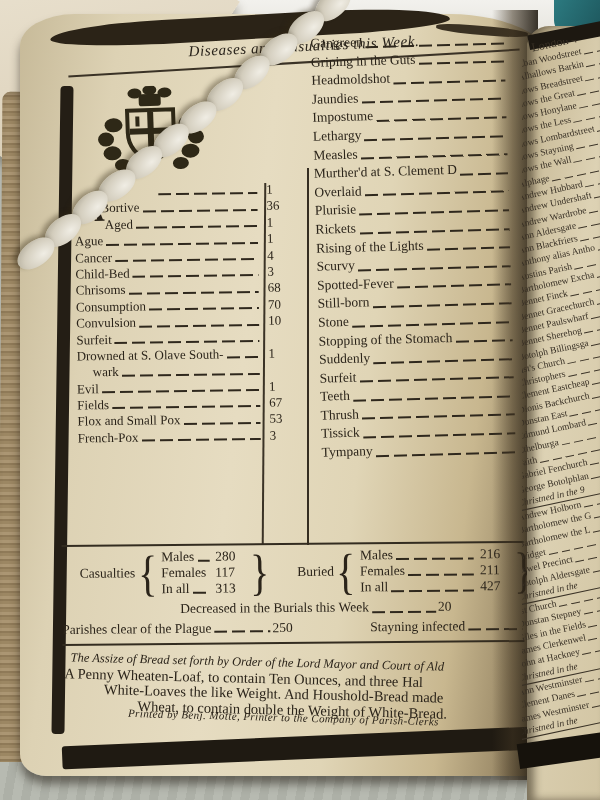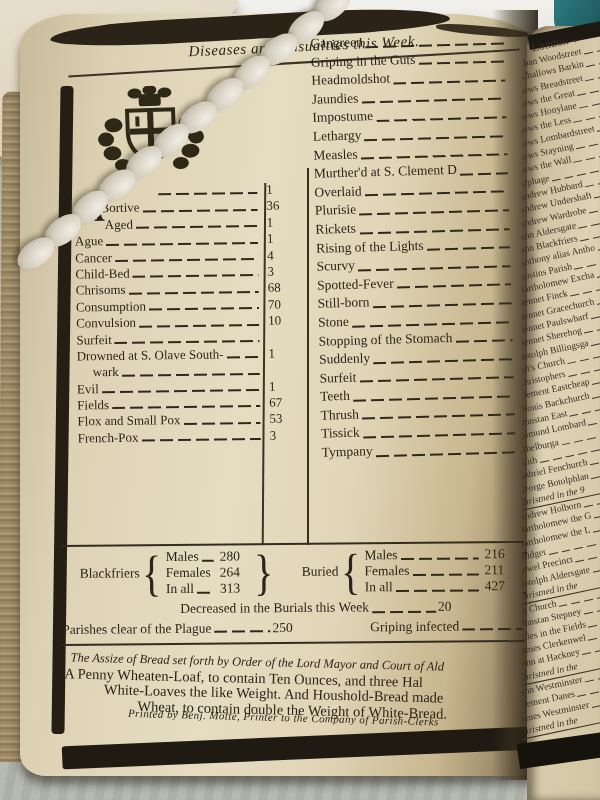--- a/index.html
+++ b/index.html
@@ -345,33 +345,33 @@
       </div>
       <div class="dr-row">
         <span class="dl-label">Tympany</span>
         <span class="leader"></span>
       </div>
     </div>
 
   <div class="summary">
     <div class="rule"></div>
     <div class="sum-grid">
-      <span class="sum-word">Blackfriers</span>
+      <span class="sum-word">Casualties</span>
       <span class="brace">{</span>
       <span class="sum-col c1">
 
       <span class="sum-row">
             <span>Males</span>
             <span class="leader"></span>
             <span class="sum-val">280</span>
           </span>
           <span class="sum-row">
             <span>Females</span>
             <span class="leader"></span>
-            <span class="sum-val">264</span>
+            <span class="sum-val">117</span>
           </span>
           <span class="sum-row">
             <span>In all</span>
             <span class="leader"></span>
             <span class="sum-val">313</span>
           </span>
         </span>
       <span class="brace">}</span>
       <span class="buried-group">
         <span class="sum-word">Buried</span>
@@ -403,21 +403,21 @@
       <span class="leader"></span>
       <span>20</span>
     </div>
     <div class="parishes-row">
       <span class="par-left">
         <span>Parishes clear of the Plague</span>
         <span class="leader"></span>
         <span>250</span>
       </span>
       <span class="par-right">
-        <span>Griping infected</span>
+        <span>Stayning infected</span>
         <span class="leader"></span>
       </span>
     </div>
     <div class="rule thin bottom"></div>
   </div>
 
   <div class="assize">
     <div class="l1">The Assize of Bread set forth by Order of the Lord Mayor and Court of Ald</div>
     <div class="l2">A Penny Wheaten-Loaf, to contain Ten Ounces, and three Hal</div>
     <div class="l3">White-Loaves the like Weight.  And Houshold-Bread made</div>

